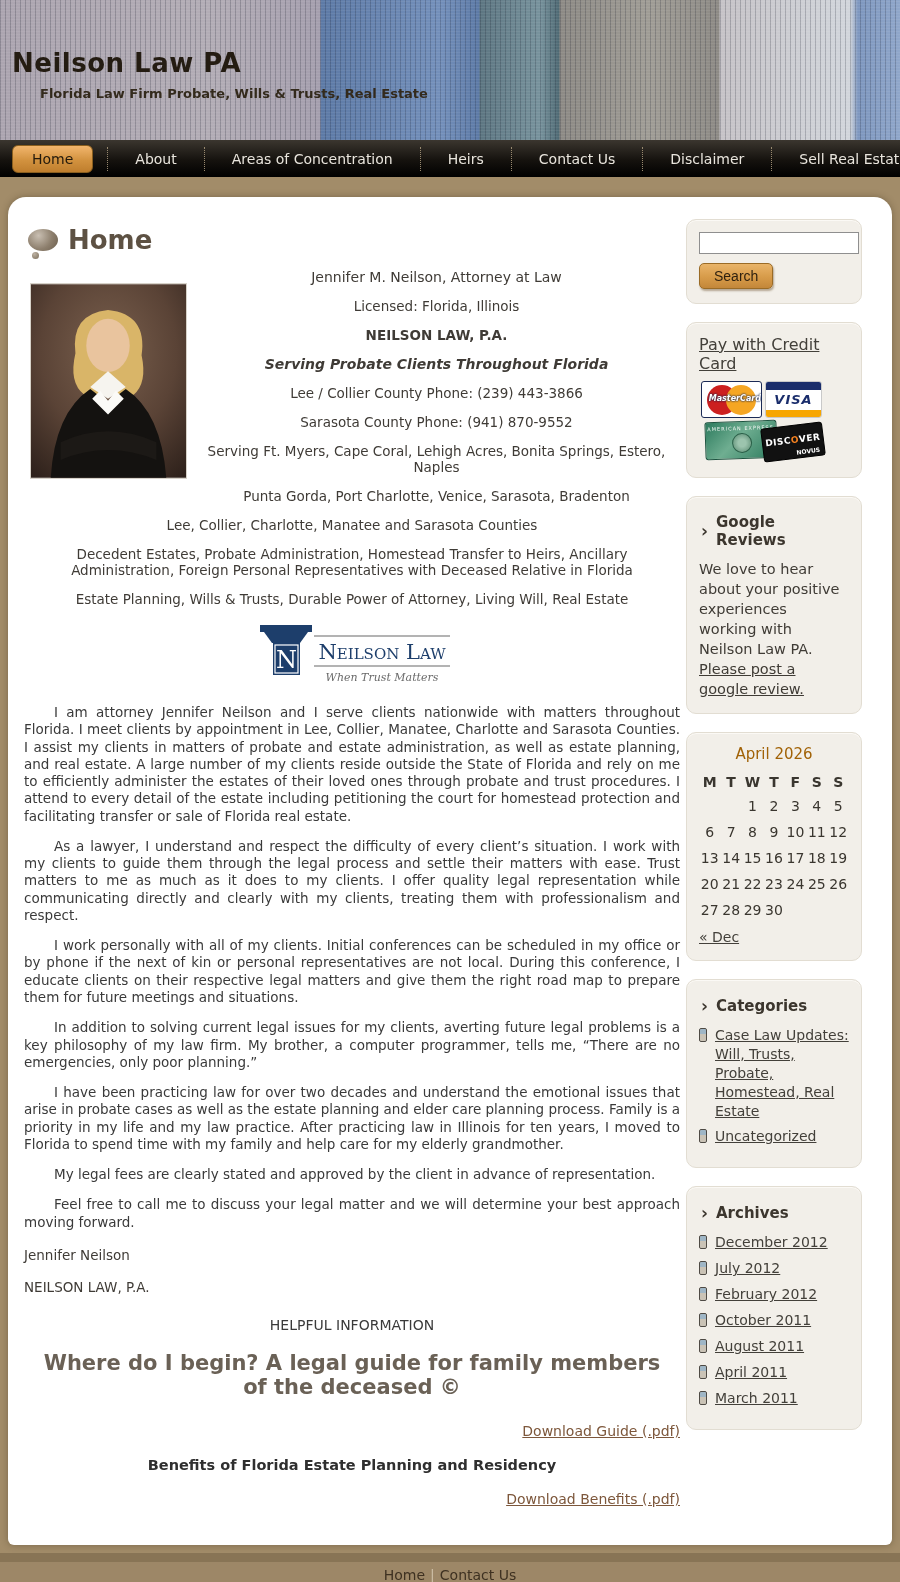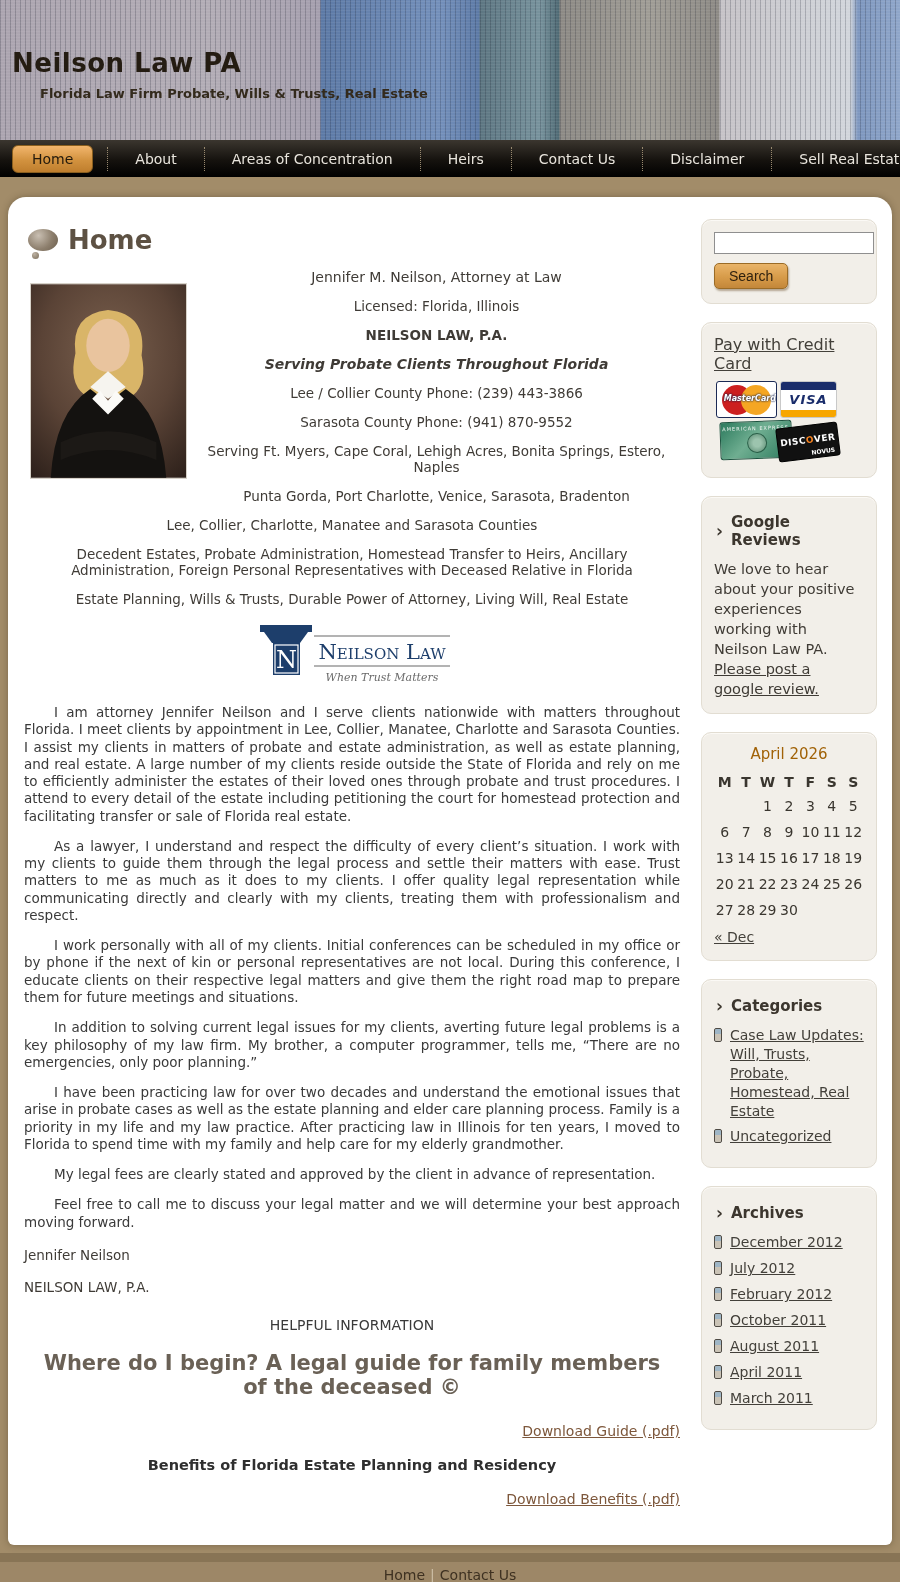--- a/index.html
+++ b/index.html
@@ -43,21 +43,21 @@
     border:1px solid #8a5f1f;
   }
   
   .page{ padding:20px 8px 4px; }
   .card{
     background:#fff; border-radius:18px 18px 6px 6px;
     box-shadow:0 0 7px rgba(58,44,24,0.38);
     min-height:1283px; display:flex; padding:14px 10px 20px 16px;
   }
   .main-col{ width:656px; padding-top:6px; }
-  .side-col{ width:176px; margin-left:21px; padding-top:8px; }
+  .side-col{ width:176px; margin-left:6px; padding-top:8px; }
   
   .page-title-row{ display:flex; align-items:center; margin:8px 0 14px 4px; }
   .bubble-icon{ position:relative; width:30px; height:22px; margin-right:10px;
     background:radial-gradient(circle at 35% 30%, #c9bfb2, #8d7f6d 55%, #6a5d4c);
     border-radius:50%;}
   .bubble-icon::after{ content:""; position:absolute; left:4px; bottom:-8px; width:7px; height:7px;
     border-radius:50%; background:radial-gradient(circle at 35% 30%, #bdb2a3, #7a6c59); }
   .page-title{ font-size:26px; font-weight:bold; color:#5d5143; }
   .portrait{ float:left; width:157px; height:196px; margin:14px 6px 10px 6px;
     border:1px solid #d7d2c9; }

